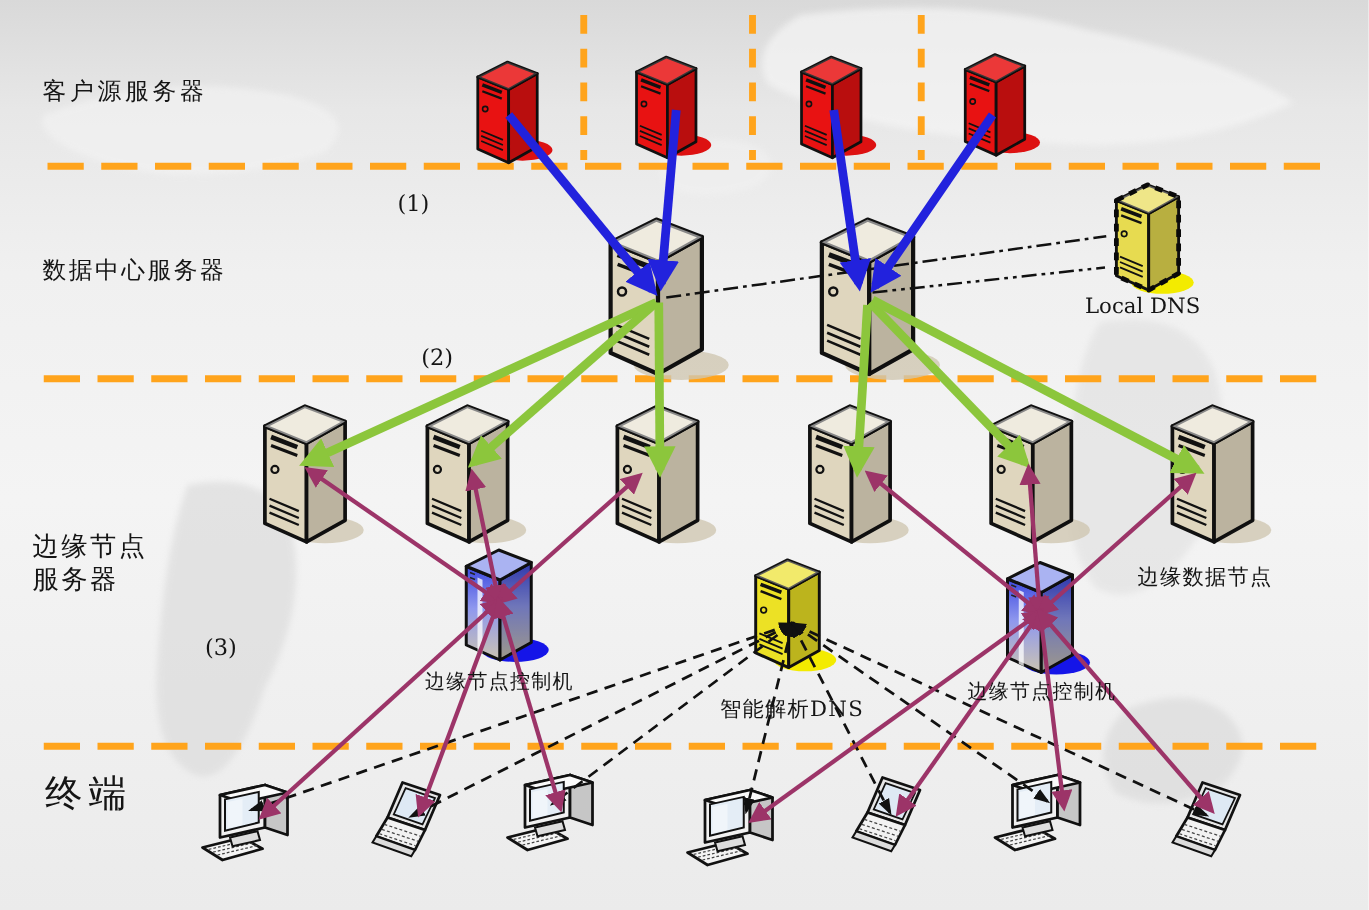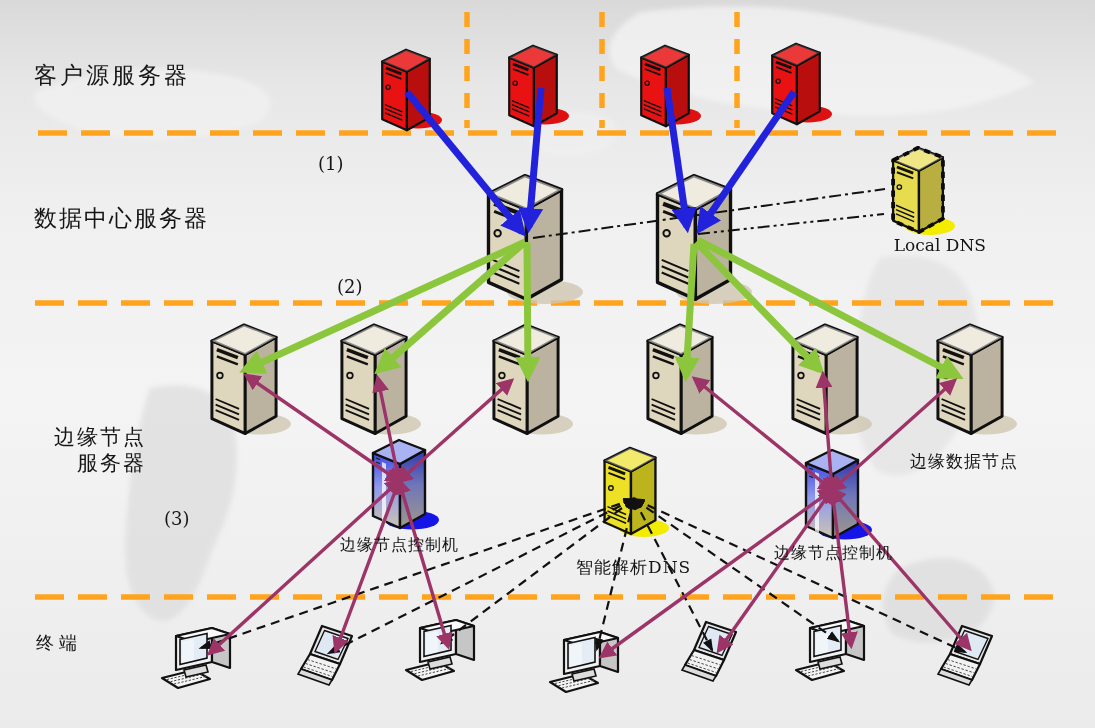--- a/index.html
+++ b/index.html
@@ -9,22 +9,22 @@
     overflow:hidden;
     background:linear-gradient(180deg,#d9d9d9 0%,#e7e7e7 12%,#f0f0f0 30%,#f4f4f4 55%,#efefef 80%,#ebebeb 100%);
     font-family:"DejaVu Serif","Liberation Serif",serif;
   }
   .stage svg{position:absolute;left:0;top:0;}
   .blob{filter:blur(2.5px);}
   .lbl{
     position:absolute;color:#151515;white-space:nowrap;
     font-family:"DejaVu Serif","Liberation Serif",serif;
   }
-  .lbl.center{text-align:right;white-space:normal;}
-  .layer-lbl{font-size:23px;letter-spacing:3px;}
+  .lbl.center{text-align:left;white-space:normal;}
+  .layer-lbl{font-size:19px;letter-spacing:3px;}
   .phase-lbl{font-size:18px;letter-spacing:0;}
   .node-lbl{font-size:17px;letter-spacing:1px;}
   .topTint{fill:rgba(255,255,255,var(--t,.45));stroke:none;}
   .sideTint{fill:rgba(0,0,0,var(--s,.16));stroke:none;}
   .origin-grp{--t:.16;--s:.2;}
   .beige-grp{--t:.5;--s:.16;}
   .dns-grp{--t:.32;--s:.2;}
   .hline{stroke-width:5.5;stroke-dasharray:29 14;fill:none;}
   .vline{stroke-width:5.5;stroke-dasharray:15 12;fill:none;}
   .blue-arrow{stroke-width:7;fill:none;}
@@ -240,21 +240,21 @@
     <line class="purple-arrow" x1="832" y1="490" x2="969" y2="648" marker-start="url(#mp)" marker-end="url(#mp)"></line>
   </g>
 </svg>
 
   <div class="lbl layer-lbl" style="left:34px;top:60px;">客户源服务器</div>
   <div class="lbl layer-lbl" style="left:34px;top:203px;letter-spacing:2px;">数据中心服务器</div>
   <div class="lbl layer-lbl center" style="left:26px;top:424px;width:120px;font-size:21px;letter-spacing:2px;line-height:26px;">
     <span>边缘节点</span><br>
     <span>服务器</span>
   </div>
-  <div class="lbl layer-lbl" style="left:36px;top:631px;font-size:18px;letter-spacing:5px;">终端</div>
+  <div class="lbl layer-lbl" style="left:36px;top:615px;font-size:30px;letter-spacing:5px;">终端</div>
 
   <div class="lbl phase-lbl" style="left:318px;top:153px;">(1)</div>
   <div class="lbl phase-lbl" style="left:337px;top:276px;">(2)</div>
   <div class="lbl phase-lbl" style="left:164px;top:508px;">(3)</div>
 
   <div class="lbl node-lbl center" style="left:868px;top:235px;width:118px;letter-spacing:0;">Local DNS</div>
   <div class="lbl node-lbl" style="left:910px;top:450px;">边缘数据节点</div>
   <div class="lbl node-lbl" style="left:340px;top:535px;font-size:16px;">边缘节点控制机</div>
   <div class="lbl node-lbl" style="left:576px;top:556px;">智能解析DNS</div>
   <div class="lbl node-lbl" style="left:774px;top:543px;font-size:16px;">边缘节点控制机</div>

